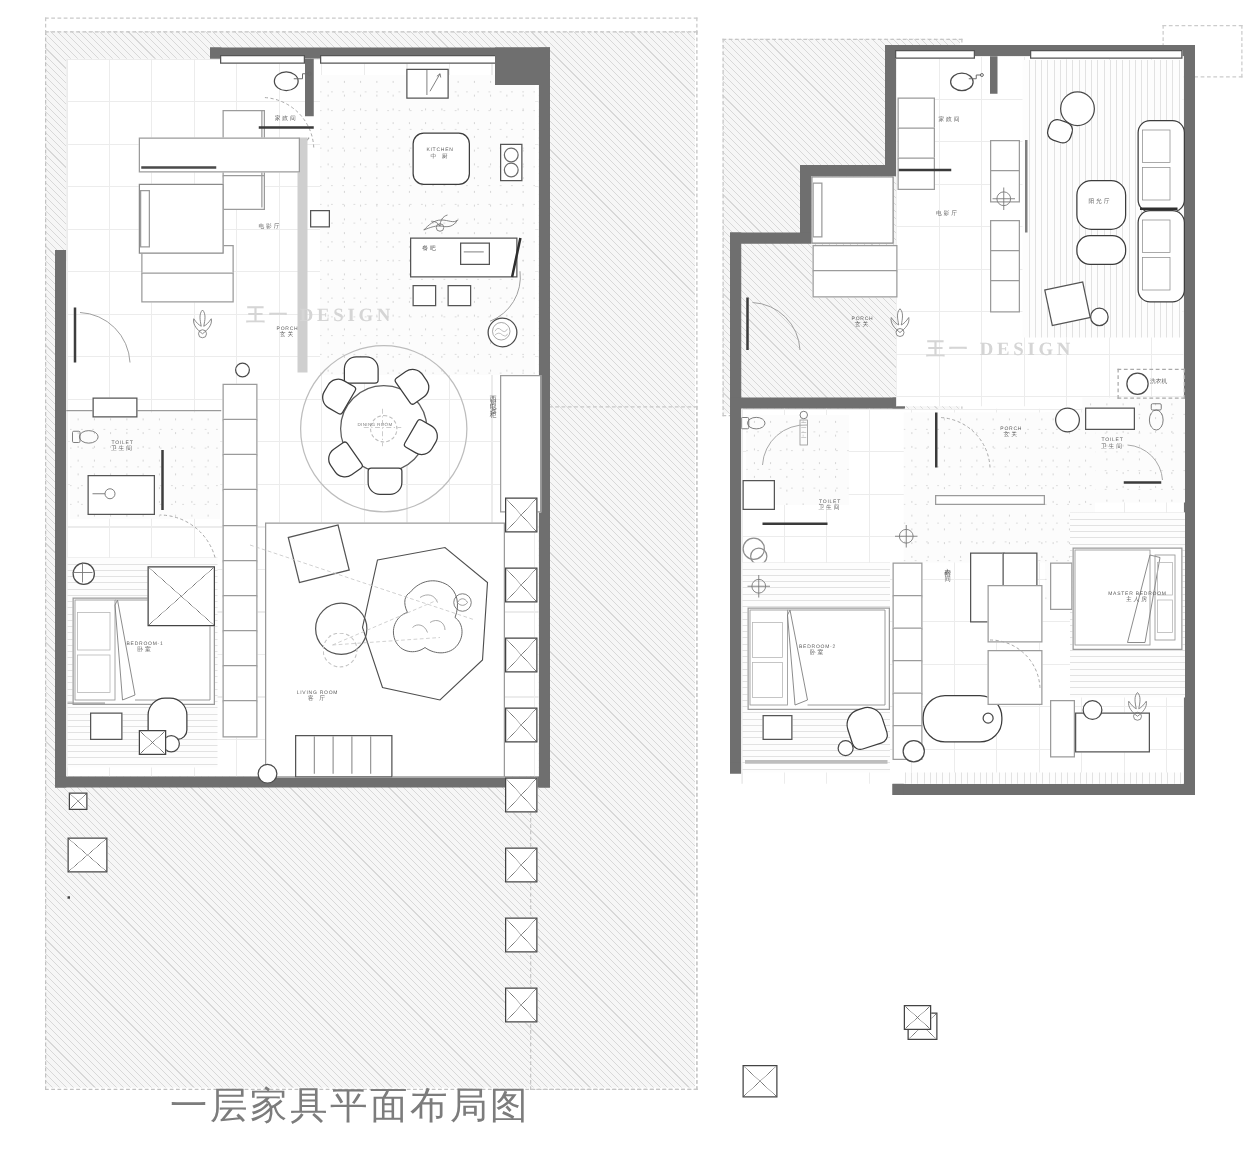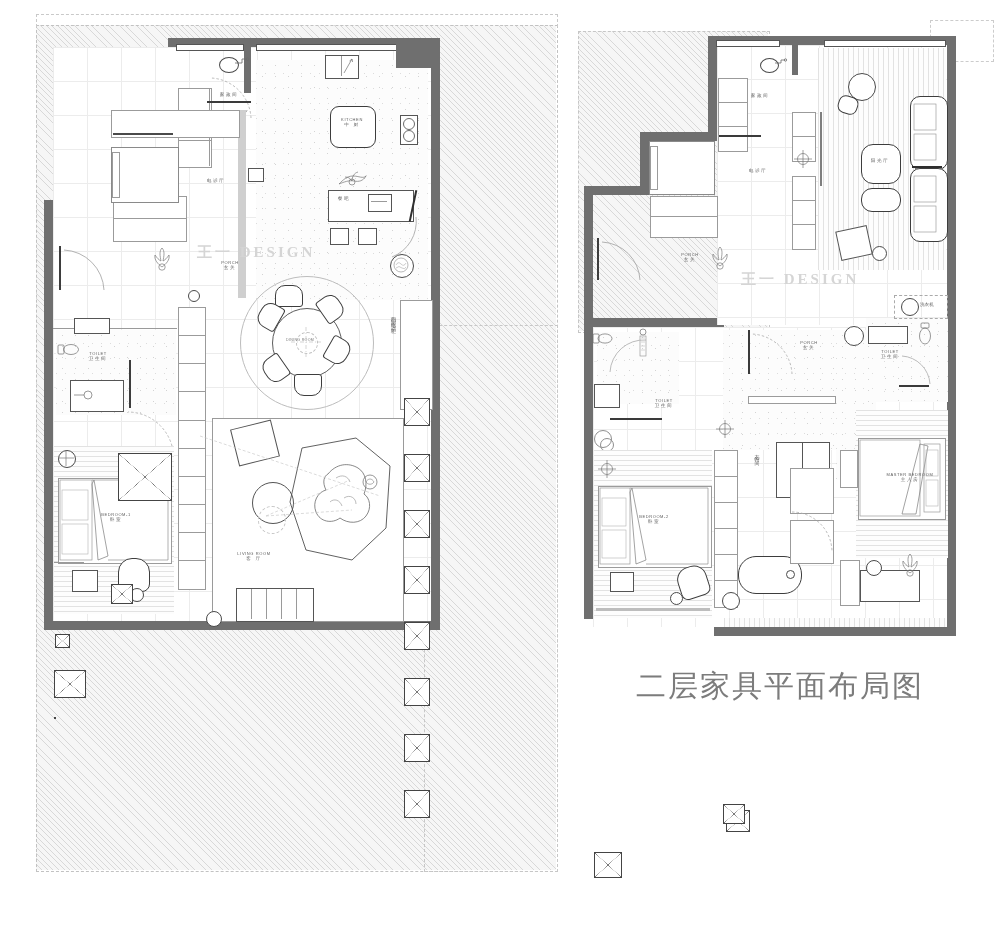--- a/index.html
+++ b/index.html
@@ -329,20 +329,21 @@
   <div class="abs ln2" style="left:251px;top:589px;width:1px;height:30px;"></div>
   <div class="abs ln2" style="left:266px;top:589px;width:1px;height:30px;"></div>
   <div class="abs ln2" style="left:281px;top:589px;width:1px;height:30px;"></div>
   <div class="abs ln2" style="left:296px;top:589px;width:1px;height:30px;"></div>
   <div class="abs circ" style="left:206px;top:611px;width:14px;height:14px;"></div>
 
   <div class="abs box" style="left:111px;top:147px;width:66px;height:54px;background:#fff;border-color:#8a8a8a;"></div>
   <div class="abs boxx" style="left:118px;top:151px;width:52px;height:46px;"></div>
   <div class="abs boxl" style="left:112px;top:152px;width:6px;height:44px;"></div>
 
+  <div class="abs caption" style="left:136px;top:864px;">一层家具平面布局图</div>
 
   <div class="abs hatch" style="left:578px;top:31px;width:190px;height:300px;"></div>
   <div class="abs dashb" style="left:578px;top:31px;width:190px;height:300px;border-color:#c6c6c6;"></div>
   <div class="abs dashb" style="left:930px;top:20px;width:62px;height:40px;border-color:#cccccc;"></div>
 
   <div class="abs wall" style="left:708px;top:36px;width:248px;height:9px;"></div>
   <div class="abs wall" style="left:708px;top:36px;width:9px;height:104px;"></div>
   <div class="abs wall" style="left:640px;top:132px;width:77px;height:9px;"></div>
   <div class="abs wall" style="left:640px;top:132px;width:9px;height:62px;"></div>
   <div class="abs wall" style="left:584px;top:186px;width:65px;height:9px;"></div>
@@ -552,15 +553,14 @@
   <div class="abs boxl" style="left:840px;top:560px;width:18px;height:44px;"></div>
 
   <div class="abs plank" style="left:724px;top:618px;width:222px;height:9px;"></div>
 
   <svg class="abs" style="left:748px;top:330px;" width="48" height="48" viewBox="0 0 48 48">
     <path d="M44,44 A42,42 0 0,0 4,4" fill="none" stroke="#a9a9a9" stroke-width="0.8" stroke-dasharray="2.5,2"></path>
   </svg>
   <div class="abs ln" style="left:748px;top:330px;width:2.2px;height:44px;background:#3a3a3a;"></div>
   <div class="abs boxx" style="left:723px;top:360px;width:20px;height:18px;"></div>
 
-  <div class="abs caption" style="left:636px;top:666px;">二层家具平面布局图</div>
 
 </div>
 
 </body></html>

